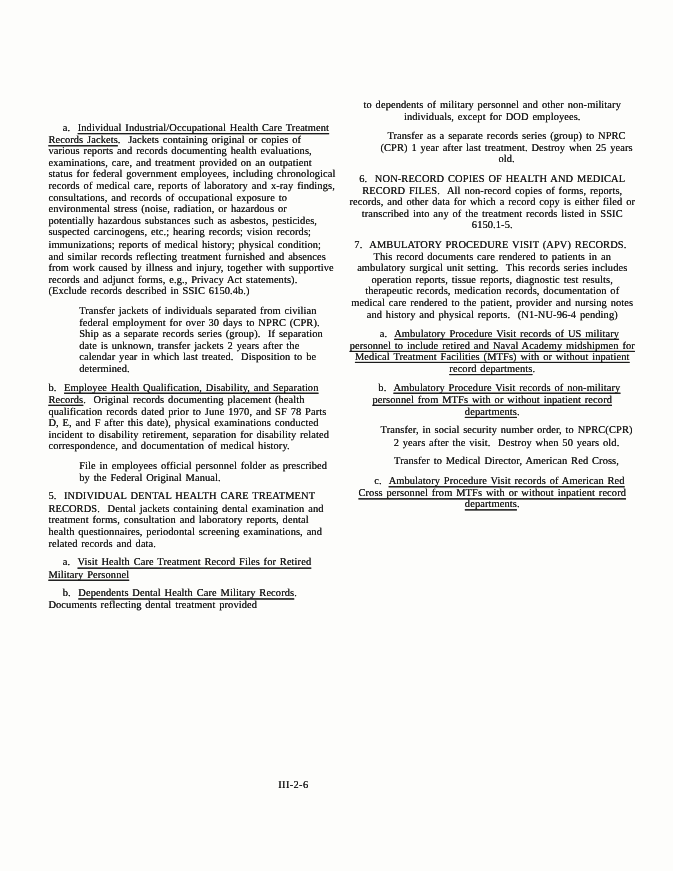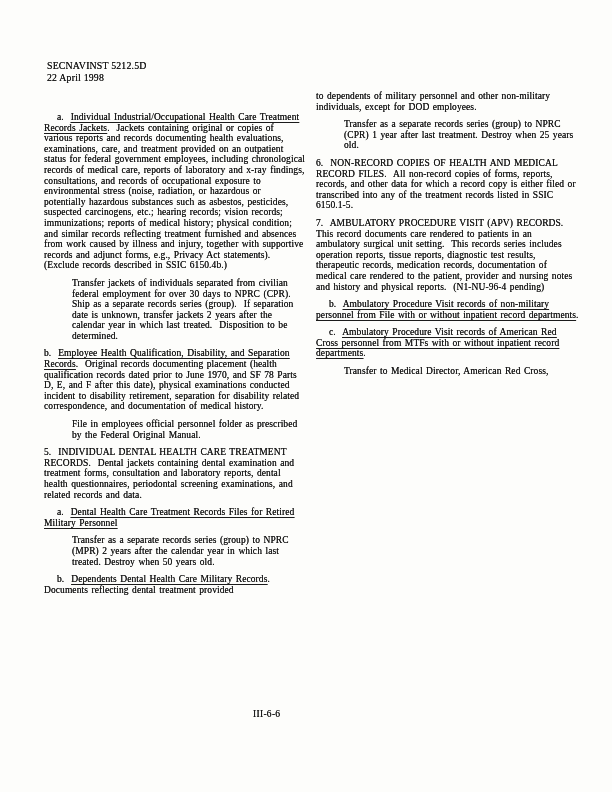--- a/index.html
+++ b/index.html
@@ -26,54 +26,51 @@
     letter-spacing: 0.2px;
   }
   .col {
     position: absolute;
     font-size: 9.5px;
     line-height: 10.6px;
     letter-spacing: 0.08px;
     word-spacing: 1px;
   }
   .col-left  { left: 44px;  top: 112px; width: 261px; }
-  .col-right { left: 316px; top: 91px;  width: 263px; }
+  .col-right { left: 316px; top: 91px;  width: 263px; text-align: center; }
   p.para { margin: 0 0 7px 0; }
   p.indent { text-indent: 13px; }
   p.blk { margin-left: 28px; margin-right: 2px; }
   .u { text-decoration: underline; text-underline-offset: 1.5px; }
   .footer {
     position: absolute;
     left: 253px;
     top: 709px;
     font-size: 9.5px;
     letter-spacing: 0.3px;
   }
 </style>
 </head>
 <body>
 
 <div class="page">
-  <div class="header">
-    <div>SECNAVINST 5212.5D</div>
-    <div>22 April 1998</div>
-  </div>
   <div class="col col-left">
       <p class="para p indent"><span>a.&nbsp; </span><span class="u">Individual Industrial/Occupational Health Care Treatment Records Jackets</span><span>.&nbsp; Jackets containing original or copies of various reports and records documenting health evaluations, examinations, care, and treatment provided on an outpatient status for federal government employees, including chronological records of medical care, reports of laboratory and x-ray findings, consultations, and records of occupational exposure to environmental stress (noise, radiation, or hazardous or potentially hazardous substances such as asbestos, pesticides, suspected carcinogens, etc.; hearing records; vision records; immunizations; reports of medical history; physical condition; and similar records reflecting treatment furnished and absences from work caused by illness and injury, together with supportive records and adjunct forms, e.g., Privacy Act statements).&nbsp; (Exclude records described in SSIC 6150.4b.)</span></p>
       <p class="para blk"><span>Transfer jackets of individuals separated from civilian federal employment for over 30 days to NPRC (CPR).&nbsp; Ship as a separate records series (group).&nbsp; If separation date is unknown, transfer jackets 2 years after the calendar year in which last treated.&nbsp; Disposition to be determined.</span></p>
       <p class="para p"><span>b.&nbsp; </span><span class="u">Employee Health Qualification, Disability, and Separation Records</span><span>.&nbsp; Original records documenting placement (health qualification records dated prior to June 1970, and SF 78 Parts D, E, and F after this date), physical examinations conducted incident to disability retirement, separation for disability related correspondence, and documentation of medical history.</span></p>
       <p class="para blk"><span>File in employees official personnel folder as prescribed by the Federal Original Manual.</span></p>
       <p class="para p"><span>5.&nbsp; INDIVIDUAL DENTAL HEALTH CARE TREATMENT RECORDS.&nbsp; Dental jackets containing dental examination and treatment forms, consultation and laboratory reports, dental health questionnaires, periodontal screening examinations, and related records and data.</span></p>
-      <p class="para p indent"><span>a.&nbsp; </span><span class="u">Dental Health Care Treatment Records Files for Retired Military Personnel</span></p>
-      <p class="para blk"><span>Transfer as a separate records series (group) to NPRC (MPR) 2 years after the calendar year in which last treated. Destroy when 50 years old.</span></p>
+      <p class="para p indent"><span>a.&nbsp; </span><span class="u">Visit Health Care Treatment Record Files for Retired Military Personnel</span></p>
       <p class="para p indent"><span>b.&nbsp; </span><span class="u">Dependents Dental Health Care Military Records</span><span>.&nbsp; Documents reflecting dental treatment provided</span></p>
     </div>
   <div class="col col-right">
       <p class="para p"><span>to dependents of military personnel and other non-military individuals, except for DOD employees.</span></p>
       <p class="para blk"><span>Transfer as a separate records series (group) to NPRC (CPR) 1 year after last treatment. Destroy when 25 years old.</span></p>
       <p class="para p"><span>6.&nbsp; NON-RECORD COPIES OF HEALTH AND MEDICAL RECORD FILES.&nbsp; All non-record copies of forms, reports, records, and other data for which a record copy is either filed or transcribed into any of the treatment records listed in SSIC 6150.1-5.</span></p>
       <p class="para p"><span>7.&nbsp; AMBULATORY PROCEDURE VISIT (APV) RECORDS.&nbsp; This record documents care rendered to patients in an ambulatory surgical unit setting.&nbsp; This records series includes operation reports, tissue reports, diagnostic test results, therapeutic records, medication records, documentation of medical care rendered to the patient, provider and nursing notes and history and physical reports.&nbsp; (N1-NU-96-4 pending)</span></p>
-      <p class="para p indent"><span>b.&nbsp; </span><span class="u">Ambulatory Procedure Visit records of non-military personnel from File with or without inpatient record departments</span><span>.</span></p>
+      <p class="para p indent"><span>a.&nbsp; </span><span class="u">Ambulatory Procedure Visit records of US military personnel to include retired and Naval Academy midshipmen for Medical Treatment Facilities (MTFs) with or without inpatient record departments</span><span>.</span></p>
+      <p class="para p indent"><span>b.&nbsp; </span><span class="u">Ambulatory Procedure Visit records of non-military personnel from MTFs with or without inpatient record departments</span><span>.</span></p>
+      <p class="para blk"><span>Transfer, in social security number order, to NPRC(CPR) 2 years after the visit.&nbsp; Destroy when 50 years old.</span></p>
+      <p class="para blk"><span>Transfer to Medical Director, American Red Cross,</span></p>
       <p class="para p indent"><span>c.&nbsp; </span><span class="u">Ambulatory Procedure Visit records of American Red Cross personnel from MTFs with or without inpatient record departments</span><span>.</span></p>
-      <p class="para blk"><span>Transfer to Medical Director, American Red Cross,</span></p>
     </div>
-  <div class="footer">III-6-6</div>
+  <div class="footer">III-2-6</div>
 </div>
 
 </body></html>

